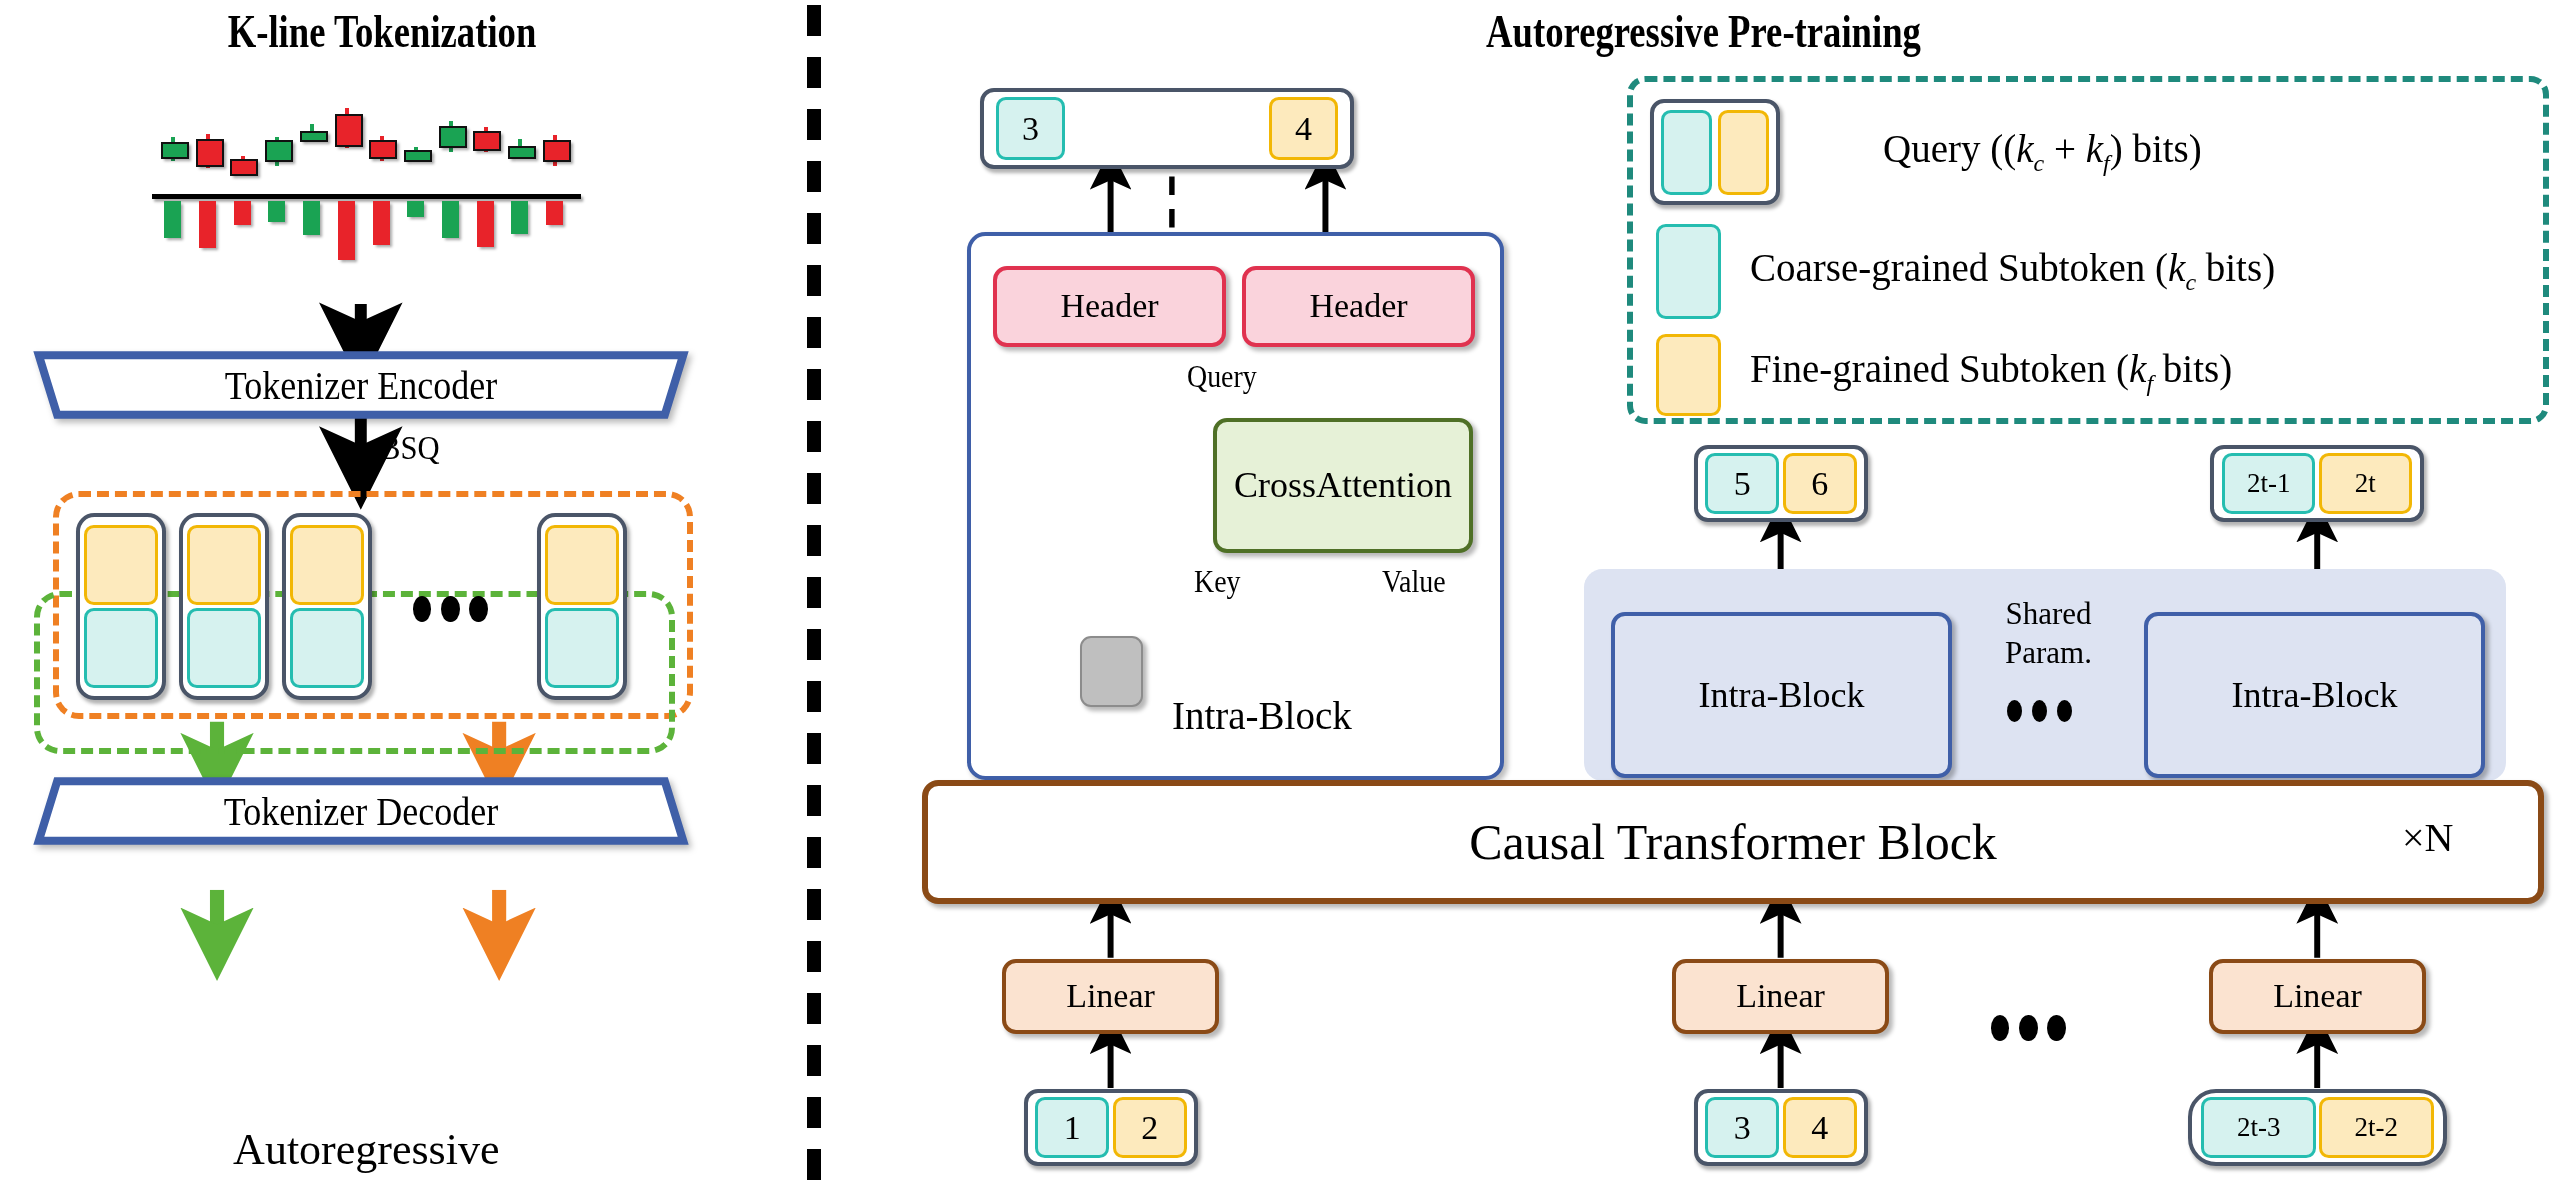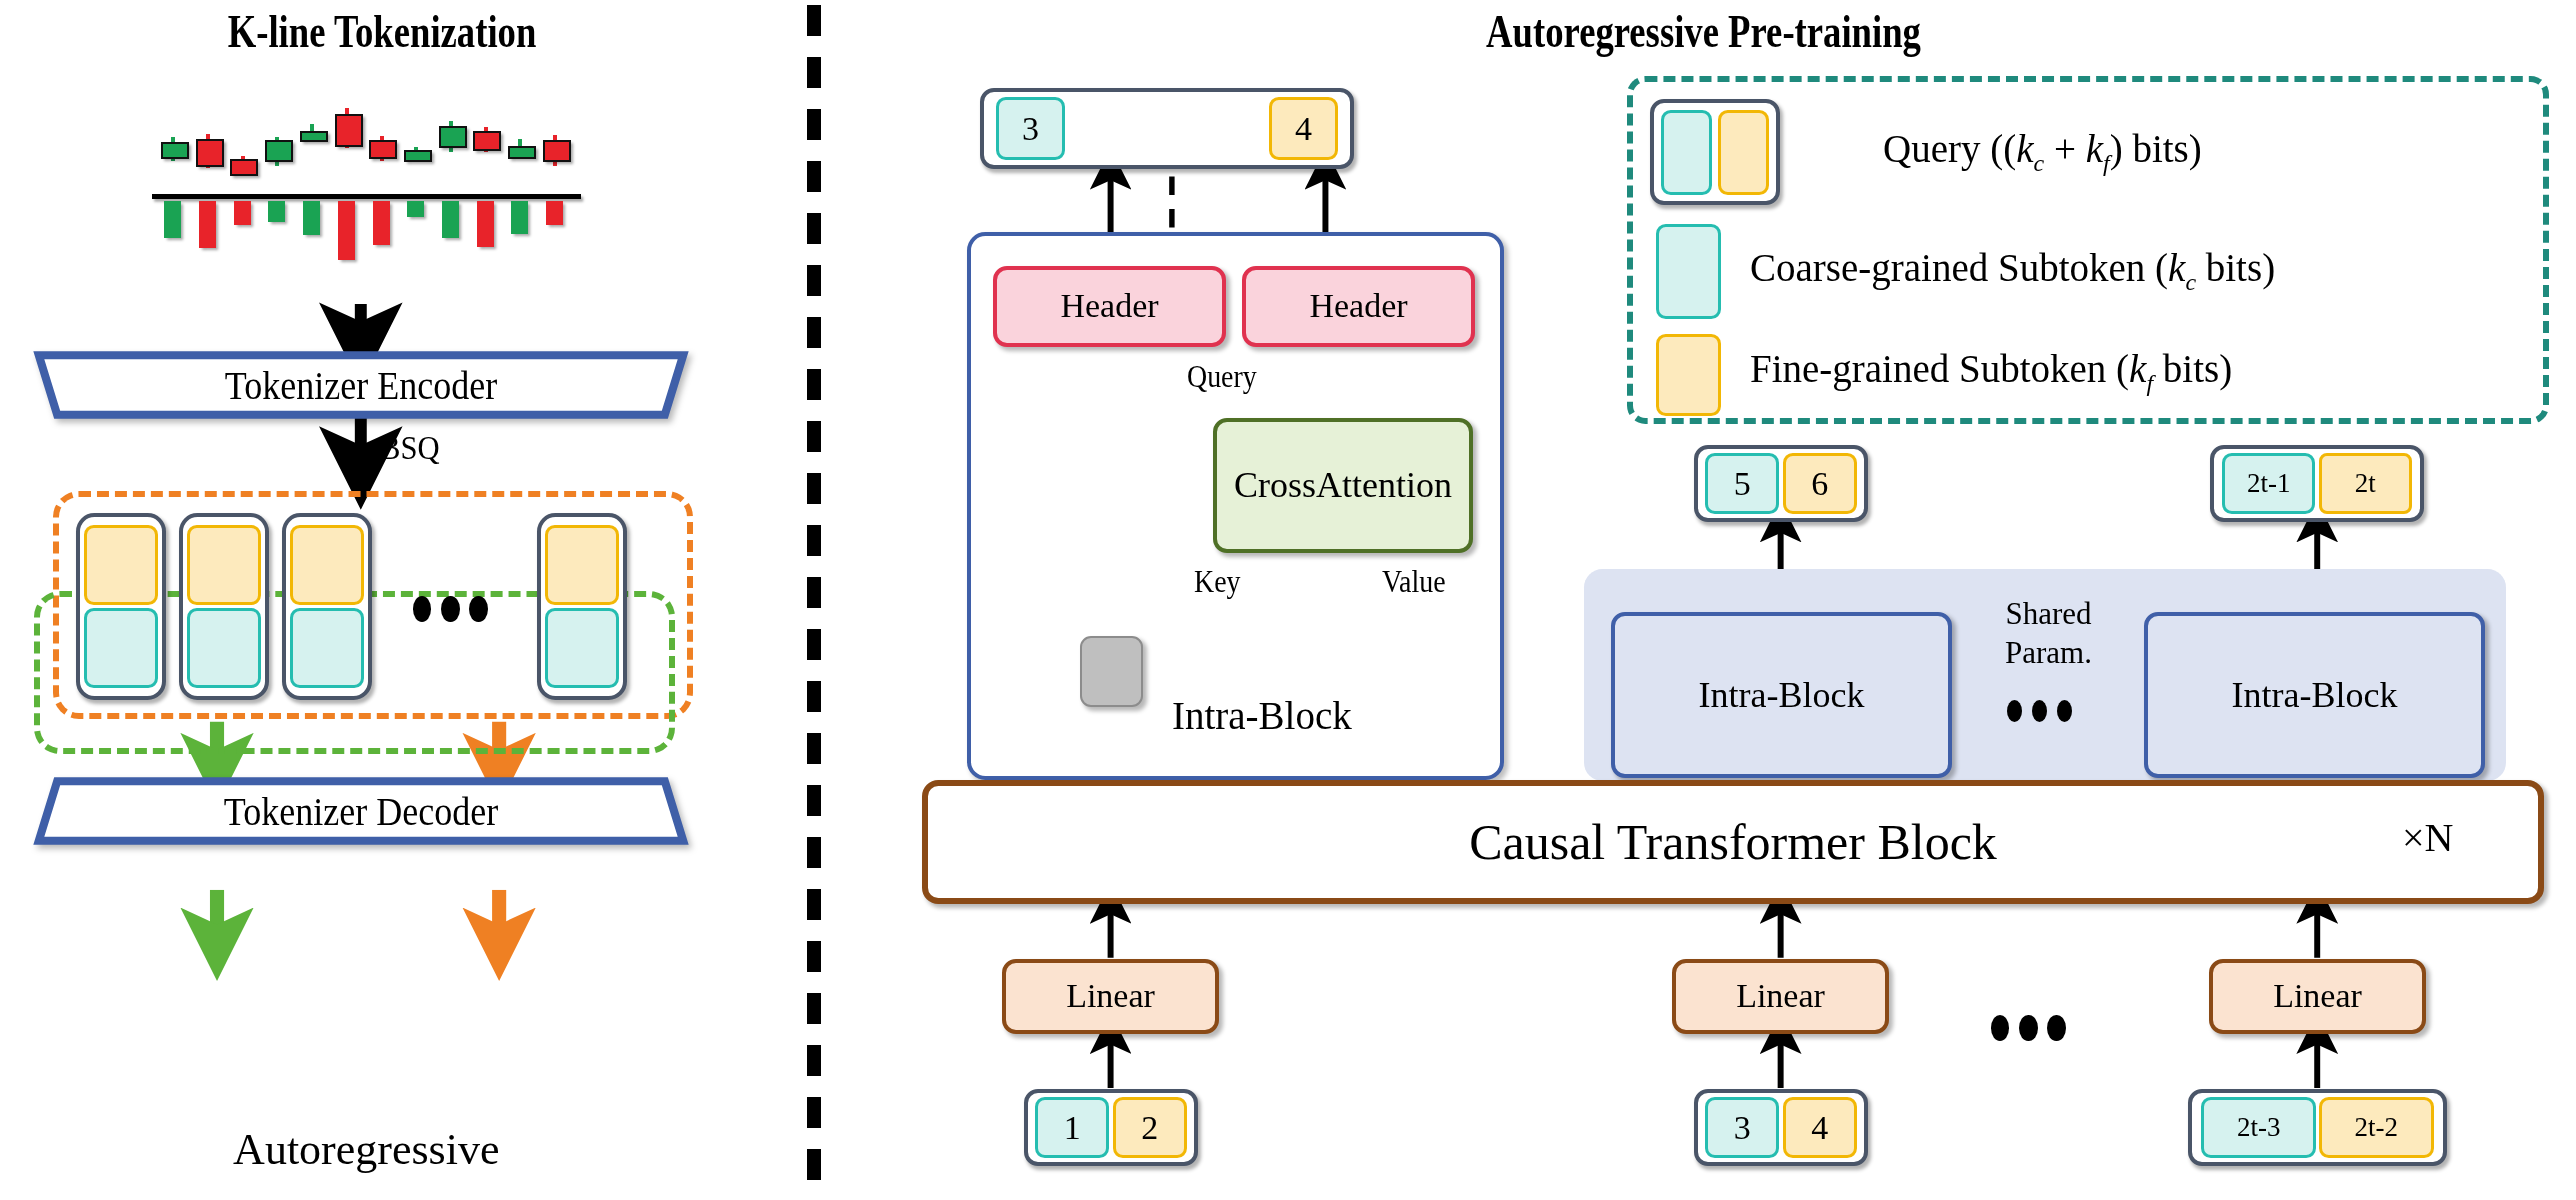--- a/index.html
+++ b/index.html
@@ -276,21 +276,21 @@
 <div class="abs" style="left:1750px;top:346px;font-size:39px;white-space:nowrap;">
   <span>Fine-grained Subtoken (</span><i>k</i><sub style="font-size:24px;font-style:italic;">f</sub><span> bits)</span>
 </div>
 
 <div class="abs tokcard" style="left:1694px;top:445px;width:174px;height:77px;">
   <div class="sub coarse" style="width:47%;height:100%;">5</div>
   <div class="sub fine" style="width:47%;height:100%;">6</div>
 </div>
 <div class="abs tokcard" style="left:2210px;top:445px;width:214px;height:77px;">
   <div class="sub coarse small" style="width:47%;height:100%;">2t-1</div>
-  <div class="sub fine small" style="width:47%;height:100%;border-radius:8px;">2t</div>
+  <div class="sub fine small" style="width:47%;height:100%;">2t</div>
 </div>
 
 <div class="abs shared-wrap" style="left:1584px;top:569px;width:922px;height:212px;"></div>
 <div class="abs box intra" style="left:1611px;top:612px;width:341px;height:166px;">Intra-Block</div>
 <div class="abs box intra" style="left:2144px;top:612px;width:341px;height:166px;">Intra-Block</div>
 <div class="abs ctr" style="left:1964px;top:585px;width:169px;height:98px;flex-direction:column;font-size:31px;line-height:1.25;">
   <span>Shared</span>
   <span>Param.</span>
 </div>
 <div class="abs dots" style="left:2007px;top:700px;">
@@ -314,17 +314,17 @@
   </div>
 
 <div class="abs tokcard" style="left:1024px;top:1089px;width:174px;height:77px;">
   <div class="sub coarse" style="width:47%;height:100%;">1</div>
   <div class="sub fine" style="width:47%;height:100%;">2</div>
 </div>
 <div class="abs tokcard" style="left:1694px;top:1089px;width:174px;height:77px;">
   <div class="sub coarse" style="width:47%;height:100%;">3</div>
   <div class="sub fine" style="width:47%;height:100%;">4</div>
 </div>
-<div class="abs tokcard" style="left:2188px;top:1089px;width:259px;height:77px;">
+<div class="abs tokcard" style="left:2188px;top:1089px;width:259px;height:77px;border-radius:28px;">
   <div class="sub coarse small" style="width:47%;height:100%;">2t-3</div>
   <div class="sub fine small" style="width:47%;height:100%;">2t-2</div>
 </div>
 
 
 </body></html>

